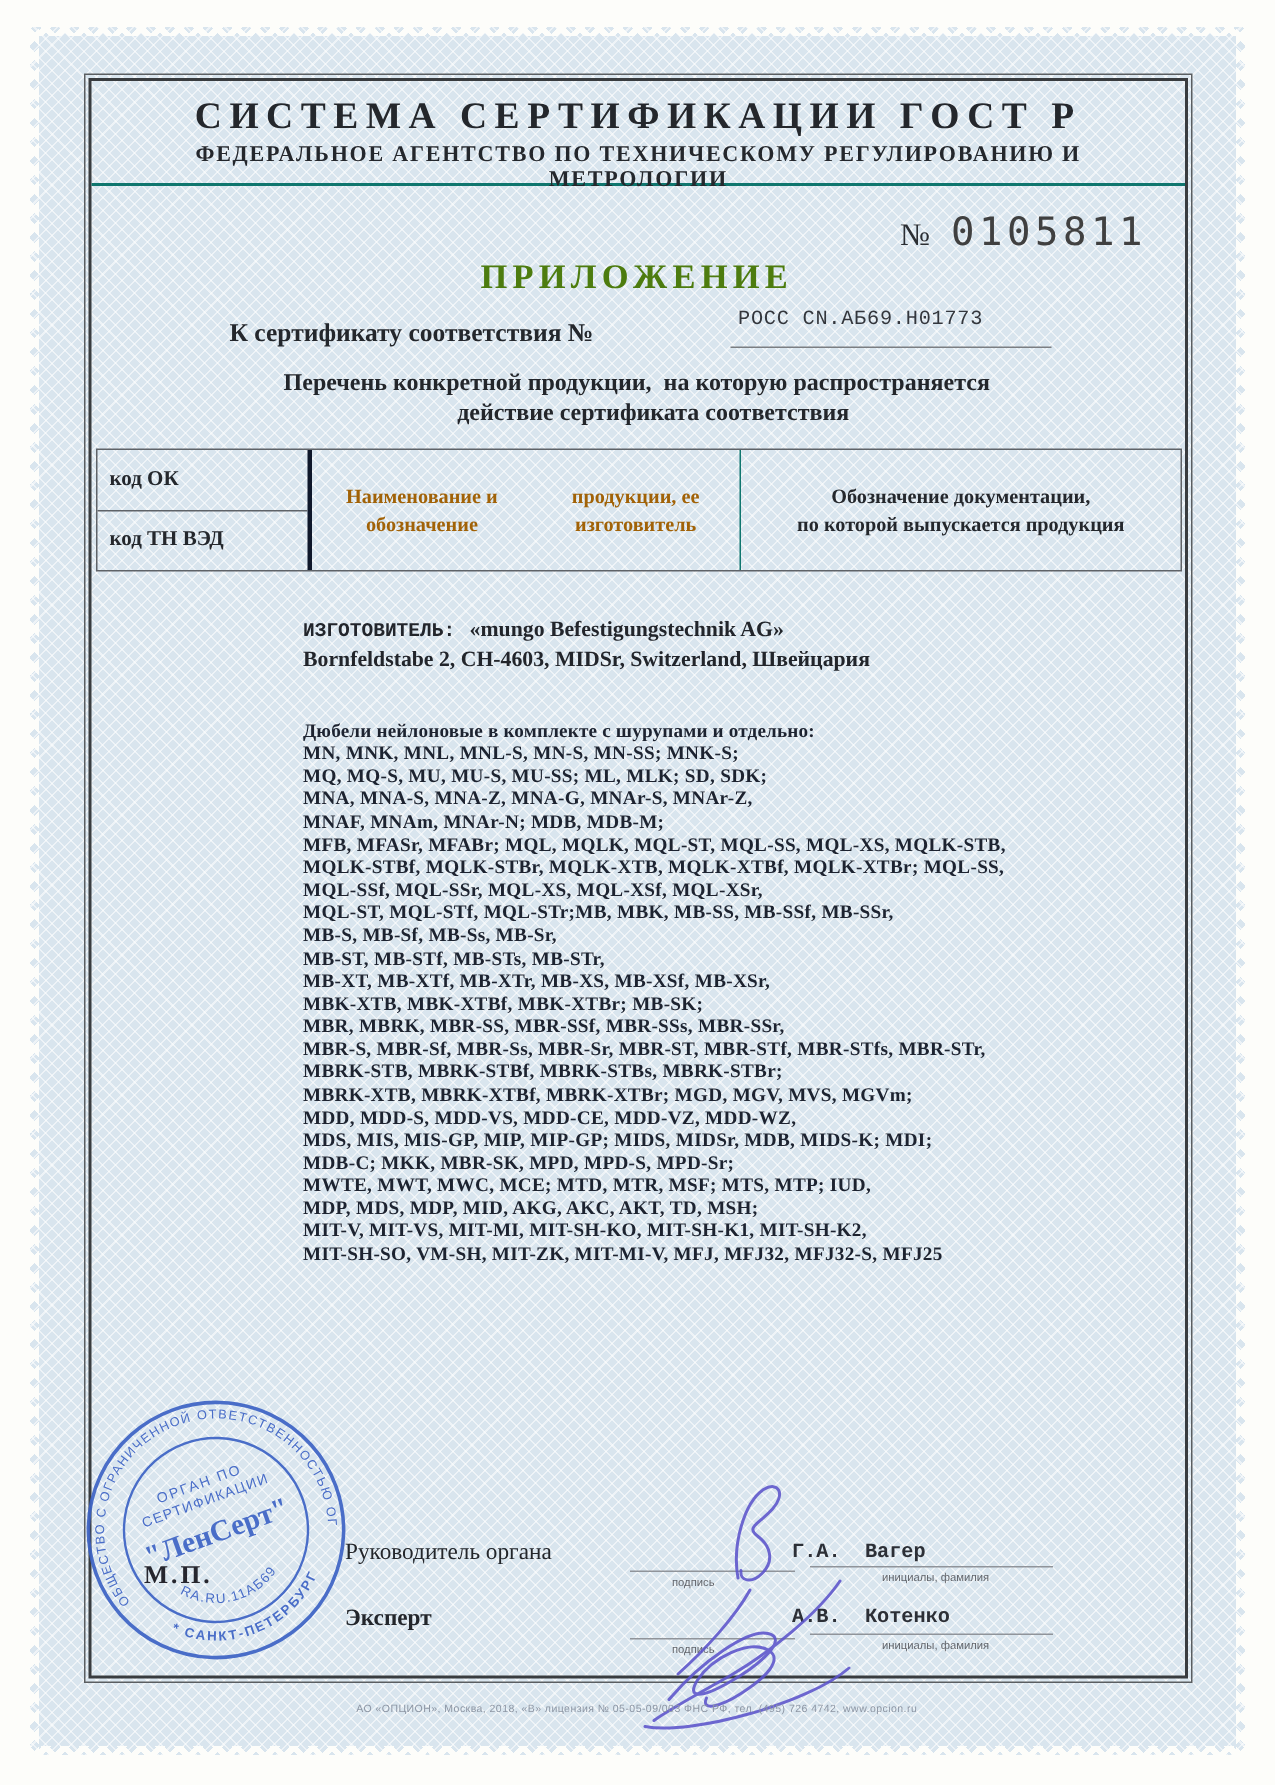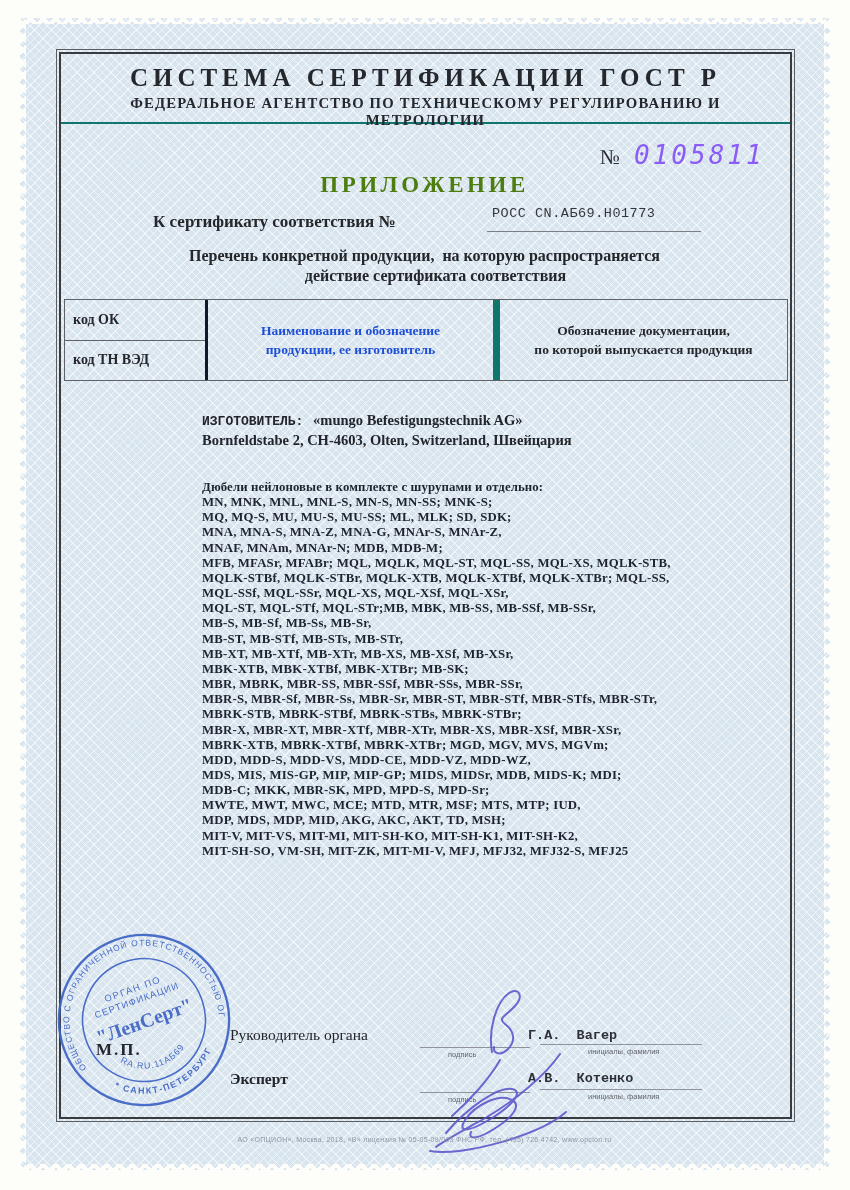--- a/index.html
+++ b/index.html
@@ -23,36 +23,36 @@
 
   .frame{position:absolute;left:56px;top:49px;width:737px;height:1071px;border:1px solid #5a5e61;}
   .frame-in{position:absolute;inset:2px;border:2px solid #393c3f;}
 
   .head{position:absolute;left:61px;top:54px;width:729px;height:68px;border-bottom:2px solid #0f766e;text-align:center;}
   .head .sys{margin-top:10px;font-size:25px;font-weight:bold;letter-spacing:5px;color:#24272c;}
   .head .agency{margin-top:3px;font-size:15px;font-weight:bold;letter-spacing:1.2px;color:#24272c;transform:scaleX(.98);}
 
   .numline{position:absolute;left:600px;top:140px;white-space:nowrap;}
   .numline .no{font-size:21px;color:#2b2e33;}
-  .numline .red{font-family:"DejaVu Sans Mono",monospace;font-size:26px;color:#8b5cf6;letter-spacing:3px;font-weight:500;margin-left:10px;font-style:italic;}
+  .numline .red{font-family:"DejaVu Sans Mono",monospace;font-size:26px;color:#404040;letter-spacing:3px;font-weight:500;margin-left:10px;}
 
   .apptitle{position:absolute;left:56px;top:172px;width:737px;text-align:center;font-size:23px;font-weight:bold;letter-spacing:3.5px;color:#4d7c0f;}
 
   .certline{position:absolute;left:153px;top:212px;font-size:17px;font-weight:600;color:#24272c;}
   .certval{position:absolute;left:492px;top:206px;font-family:"Liberation Mono","DejaVu Sans Mono",monospace;font-size:13.5px;letter-spacing:.5px;color:#33363c;white-space:pre;}
   .certunderline{position:absolute;left:487px;top:231px;width:214px;height:1px;background:#7b7e82;}
 
   .sub1{position:absolute;left:56px;top:247px;width:737px;text-align:center;font-size:16px;font-weight:bold;color:#23262b;white-space:pre;}
   .sub2{position:absolute;left:56px;top:267px;width:737px;text-align:center;font-size:16px;font-weight:bold;color:#23262b;padding-left:11px;}
 
   .tbl{position:absolute;left:64px;top:299px;width:722px;height:80px;border:1px solid #5f6368;display:flex;}
   .tbl .c1{width:140px;border-right:3px solid #0f172a;display:flex;flex-direction:column;}
   .tbl .c1 > div{flex:1;display:flex;align-items:center;padding-left:8px;font-size:14px;font-weight:600;color:#24272c;}
   .tbl .c1 .top{border-bottom:1px solid #5f6368;}
-  .tbl .c2{width:285px;border-right:7px solid #0f766e;display:flex;flex-direction:column;align-items:center;justify-content:center;text-align:center;font-size:13.5px;font-weight:bold;color:#1d4ed8;line-height:19px;}
+  .tbl .c2{width:285px;border-right:1px solid #0f766e;display:flex;align-items:center;justify-content:center;text-align:center;font-size:13.5px;font-weight:bold;color:#a16207;line-height:19px;}
   .tbl .c3{flex:1;display:flex;flex-direction:column;align-items:center;justify-content:center;text-align:center;font-size:13.5px;font-weight:bold;color:#24272c;line-height:19px;}
 
   .manu{position:absolute;left:202px;top:412px;width:560px;font-size:14.5px;color:#22252b;}
   .manu .lbl{font-family:"Liberation Mono","DejaVu Sans Mono",monospace;font-size:13px;font-weight:bold;}
   .manu .nm{font-weight:bold;margin-left:6px;}
   .manu .addr{font-weight:bold;margin-top:3px;}
 
   .plist{position:absolute;left:202px;top:480px;width:590px;}
   .plist div{font-size:12.8px;font-weight:bold;color:#1d2330;line-height:15.15px;white-space:nowrap;letter-spacing:.2px;}
   .plist .intro{letter-spacing:.1px;}
@@ -125,41 +125,40 @@
       <span>Обозначение документации,</span>
       <span>по которой выпускается продукция</span>
     </div>
   </div>
 
   <div class="manu">
     <div>
       <span class="lbl">ИЗГОТОВИТЕЛЬ:</span>
       <span class="nm">«mungo Befestigungstechnik AG»</span>
     </div>
-    <div class="addr">Bornfeldstabe 2, CH-4603, Olten, Switzerland, Швейцария</div>
+    <div class="addr">Bornfeldstabe 2, CH-4603, MIDSr, Switzerland, Швейцария</div>
   </div>
 
   <div class="plist">
     <div class="intro">Дюбели нейлоновые в комплекте с шурупами и отдельно:</div>
     <div>MN, MNK, MNL, MNL-S, MN-S, MN-SS; MNK-S;</div>
     <div>MQ, MQ-S, MU, MU-S, MU-SS; ML, MLK; SD, SDK;</div>
     <div>MNA, MNA-S, MNA-Z, MNA-G, MNAr-S, MNAr-Z,</div>
     <div>MNAF, MNAm, MNAr-N; MDB, MDB-M;</div>
     <div>MFB, MFASr, MFABr; MQL, MQLK, MQL-ST, MQL-SS, MQL-XS, MQLK-STB,</div>
     <div>MQLK-STBf, MQLK-STBr, MQLK-XTB, MQLK-XTBf, MQLK-XTBr; MQL-SS,</div>
     <div>MQL-SSf, MQL-SSr, MQL-XS, MQL-XSf, MQL-XSr,</div>
     <div>MQL-ST, MQL-STf, MQL-STr;MB, MBK, MB-SS, MB-SSf, MB-SSr,</div>
     <div>MB-S, MB-Sf, MB-Ss, MB-Sr,</div>
     <div>MB-ST, MB-STf, MB-STs,  MB-STr,</div>
     <div>MB-XT, MB-XTf, MB-XTr, MB-XS, MB-XSf, MB-XSr,</div>
     <div>MBK-XTB, MBK-XTBf, MBK-XTBr; MB-SK;</div>
     <div>MBR, MBRK, MBR-SS, MBR-SSf, MBR-SSs, MBR-SSr,</div>
     <div>MBR-S, MBR-Sf, MBR-Ss, MBR-Sr, MBR-ST, MBR-STf, MBR-STfs, MBR-STr,</div>
     <div>MBRK-STB, MBRK-STBf, MBRK-STBs, MBRK-STBr;</div>
-    <div>MBR-X, MBR-XT, MBR-XTf, MBR-XTr, MBR-XS,  MBR-XSf, MBR-XSr,</div>
     <div>MBRK-XTB, MBRK-XTBf, MBRK-XTBr; MGD, MGV, MVS, MGVm;</div>
     <div>MDD, MDD-S, MDD-VS, MDD-CE, MDD-VZ, MDD-WZ,</div>
     <div>MDS, MIS, MIS-GP, MIP, MIP-GP; MIDS, MIDSr, MDB, MIDS-K; MDI;</div>
     <div>MDB-C; MKK, MBR-SK, MPD, MPD-S, MPD-Sr;</div>
     <div>MWTE, MWT, MWC, MCE; MTD, MTR, MSF; MTS, MTP; IUD,</div>
     <div>MDP, MDS, MDP, MID, AKG, AKC, AKT, TD, MSH;</div>
     <div>MIT-V,  MIT-VS, MIT-MI, MIT-SH-KO, MIT-SH-K1, MIT-SH-K2,</div>
     <div>MIT-SH-SO, VM-SH, MIT-ZK, MIT-MI-V, MFJ,  MFJ32, MFJ32-S, MFJ25</div>
   </div>
 

